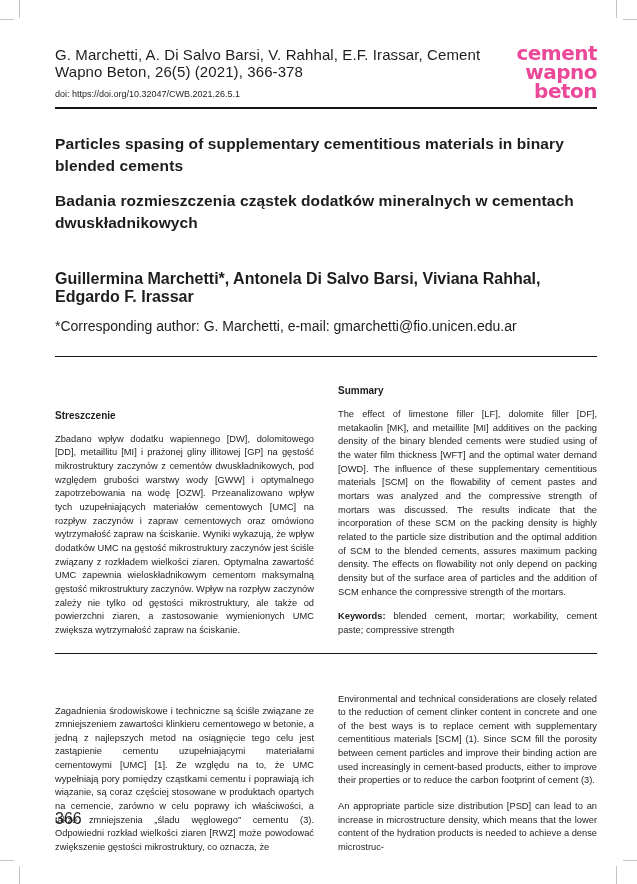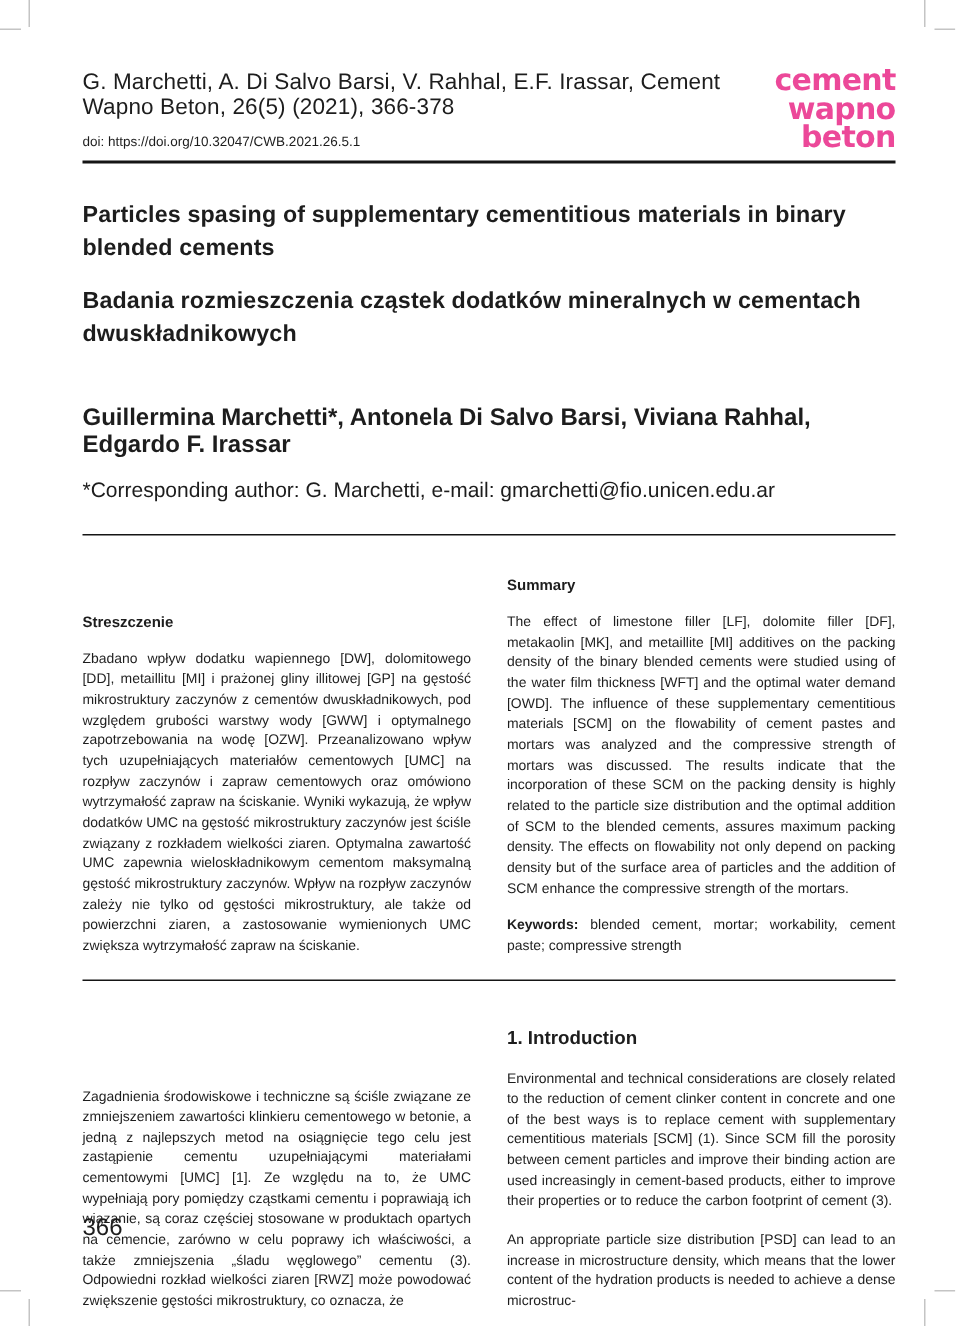--- a/index.html
+++ b/index.html
@@ -143,21 +143,20 @@
       </div>
     </div>
 
     <hr class="rule rule-2">
 
     <div class="cols">
       <div class="col">
         <p class="body-text sec-body">Zagadnienia środowiskowe i techniczne są ściśle związane ze zmniejszeniem zawartości klinkieru cementowego w betonie, a jedną z najlepszych metod na osiągnięcie tego celu jest zastąpienie cementu uzupełniającymi materiałami cementowymi [UMC] [1]. Ze względu na to, że UMC wypełniają pory pomiędzy cząstkami cementu i poprawiają ich wiązanie, są coraz częściej stosowane w produktach opartych na cemencie, zarówno w celu poprawy ich właściwości, a także zmniejszenia „śladu węglowego” cementu (3). Odpowiedni rozkład wielkości ziaren [RWZ] może powodować zwiększenie gęstości mikrostruktury, co oznacza, że</p>
       </div>
       <div class="col">
-        <h2 class="sec-heading">1. Introduction</h2>
         <p class="body-text sec-body">Environmental and technical considerations are closely related to the reduction of cement clinker content in concrete and one of the best ways is to replace cement with supplementary cementitious materials [SCM] (1). Since SCM fill the porosity between cement particles and improve their binding action are used increasingly in cement-based products, either to improve their properties or to reduce the carbon footprint of cement (3).</p>
         <p class="body-text sec-body">An appropriate particle size distribution [PSD] can lead to an increase in microstructure density, which means that the lower content of the hydration products is needed to achieve a dense microstruc-</p>
       </div>
     </div>
 
   </div>
 
   <div class="pagenum">366</div>
 
 </div>

